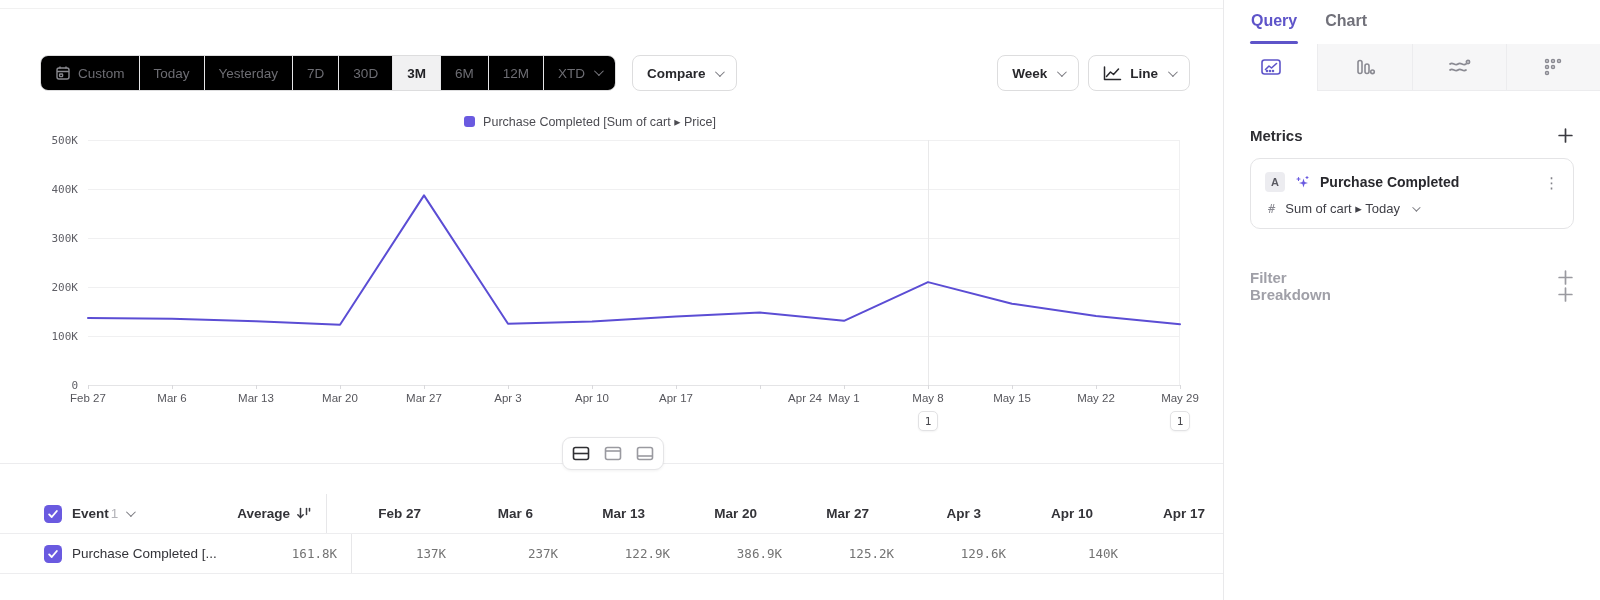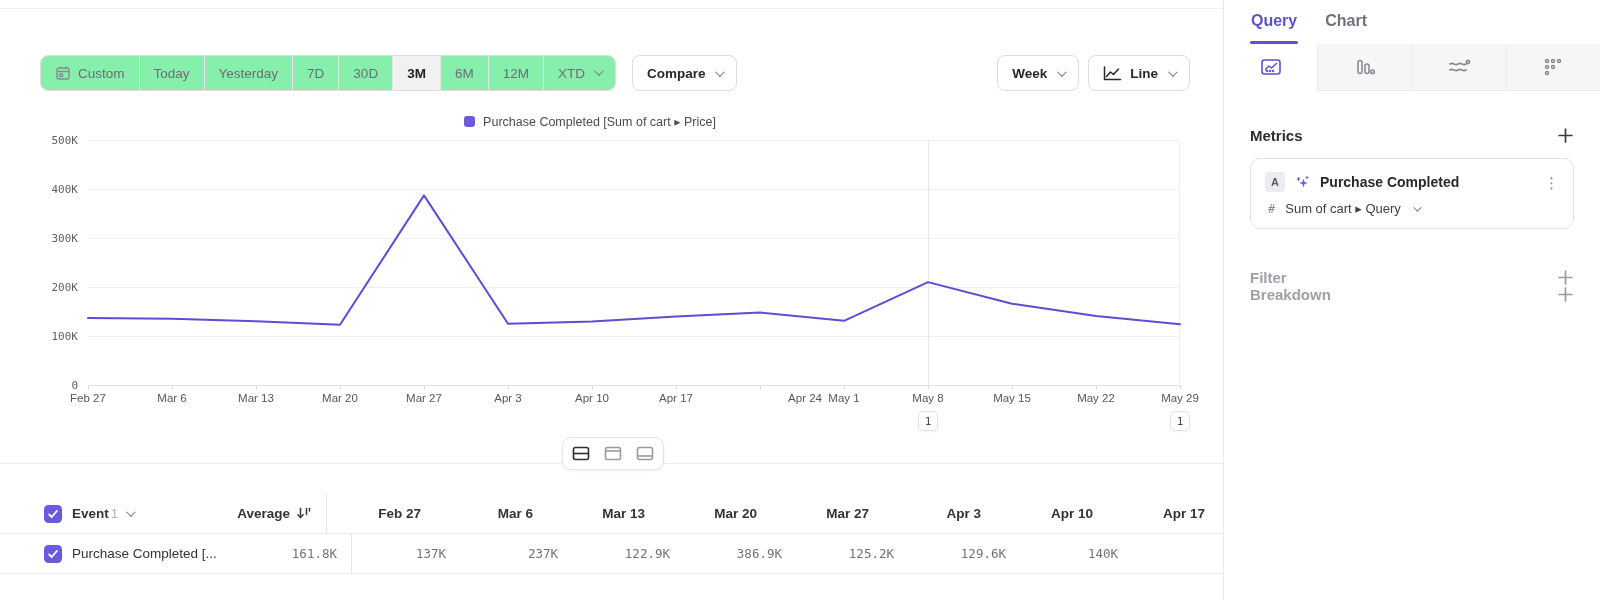--- a/index.html
+++ b/index.html
@@ -6,21 +6,21 @@
   html,body { width:1600px; height:600px; background:#fff; font-family:"Liberation Sans", sans-serif; overflow:hidden; }
   .app { position:relative; width:1600px; height:600px; display:flex; }
 
   
   .main { position:relative; width:1223px; height:600px; overflow:hidden; background:#fff; }
   .top-hairline { position:absolute; top:8px; left:0; right:0; height:1px; background:#f1f1f1; }
 
   
   .toolbar { position:absolute; top:55px; left:40px; right:33px; height:36px; display:flex; align-items:center; }
   .seg-group { display:flex; align-items:stretch; height:36px; border:1px solid #ddddde; border-radius:8px; overflow:hidden; background:#fff; }
-  .seg { display:flex; align-items:center; gap:7px; padding:0 14px; font-size:13.5px; color:#6d6d73; background:#86efac; border:none; border-left:1px solid #e6e6e8; cursor:pointer; white-space:nowrap; }
+  .seg { display:flex; align-items:center; gap:7px; padding:0 14px; font-size:13.5px; color:#6d6d73; background:#000000; border:none; border-left:1px solid #e6e6e8; cursor:pointer; white-space:nowrap; }
   .seg:first-child { border-left:none; }
   .seg.active { background:#f1f1f2; color:#222226; font-weight:bold; }
   .btn { display:flex; align-items:center; gap:8px; height:36px; padding:0 14px; border:1px solid #ddddde; border-radius:8px; background:#fff; font-size:13.5px; color:#28282c; font-weight:bold; cursor:pointer; }
   .btn.compare { margin-left:16px; }
   .toolbar-right { margin-left:auto; display:flex; gap:9px; }
   .chev { width:7px; height:7px; border-right:1.5px solid #7a7a80; border-bottom:1.5px solid #7a7a80; transform:rotate(45deg) translateY(-2px); display:inline-block; margin-left:2px; }
   .seg .chev { margin-top:-2px; }
 
   
   .legend { position:absolute; top:114px; left:0; width:1180px; display:flex; justify-content:center; align-items:center; gap:8px; font-size:12.5px; color:#4c4c52; }
@@ -371,21 +371,21 @@
                 <path d="M9.5 4.5 L10.6 8 L14 9 L10.6 10 L9.5 13.5 L8.4 10 L5 9 L8.4 8 Z" fill="#6a5ae0"></path>
                 <path d="M4.5 3.5 v3 M3 5 h3" stroke="#6a5ae0" stroke-width="1.1" stroke-linecap="round"></path>
                 <path d="M13 2.5 v2 M12 3.5 h2" stroke="#6a5ae0" stroke-width="1.1" stroke-linecap="round"></path>
               </svg>
             </span>
           <span class="mc-name">Purchase Completed</span>
           <button class="kebab">⋮</button>
         </div>
         <div class="mc-row2">
           <span class="hash">#</span>
-          <span class="agg-text">Sum of cart ▸ Query</span>
+          <span class="agg-text">Sum of cart ▸ Today</span>
           <span class="chev"></span>
         </div>
       </div>
     </div>
 
     <div class="side-section" style="margin-top:40px">
       <div class="sec-head">
         <span class="sec-title muted">Filter</span>
         <button class="plus-btn" id="plusFilter">
             <span style="display:flex">

